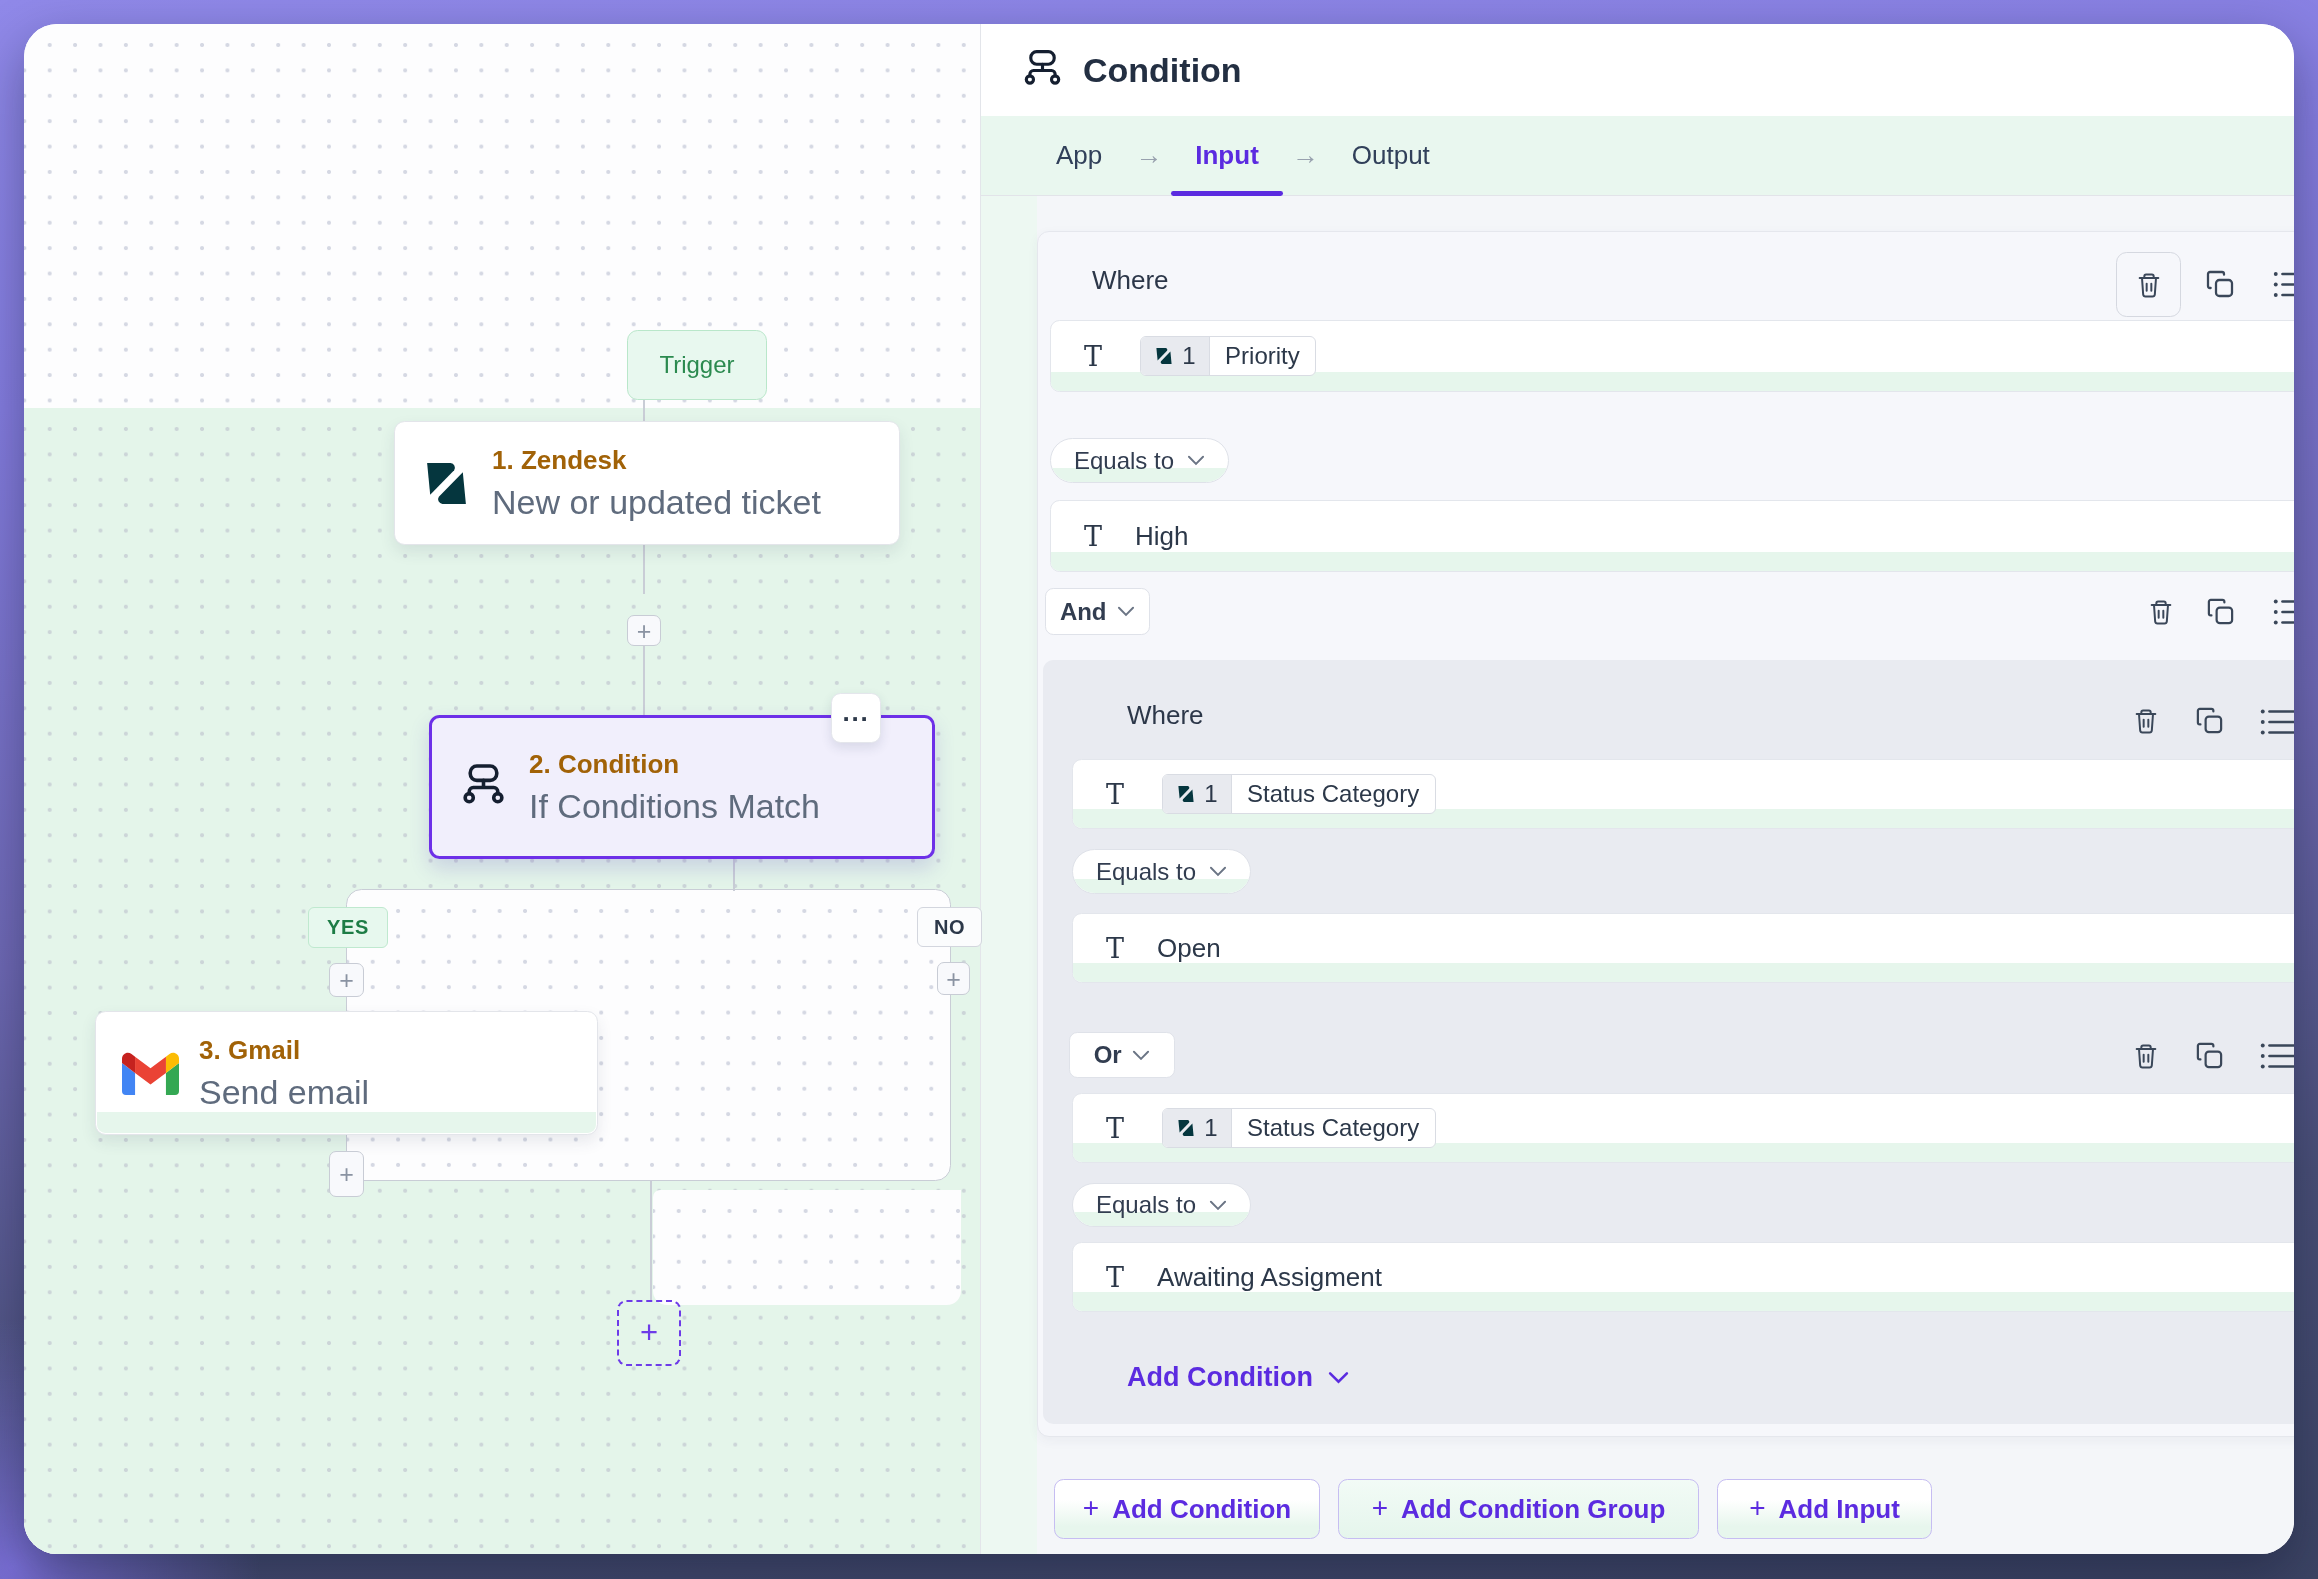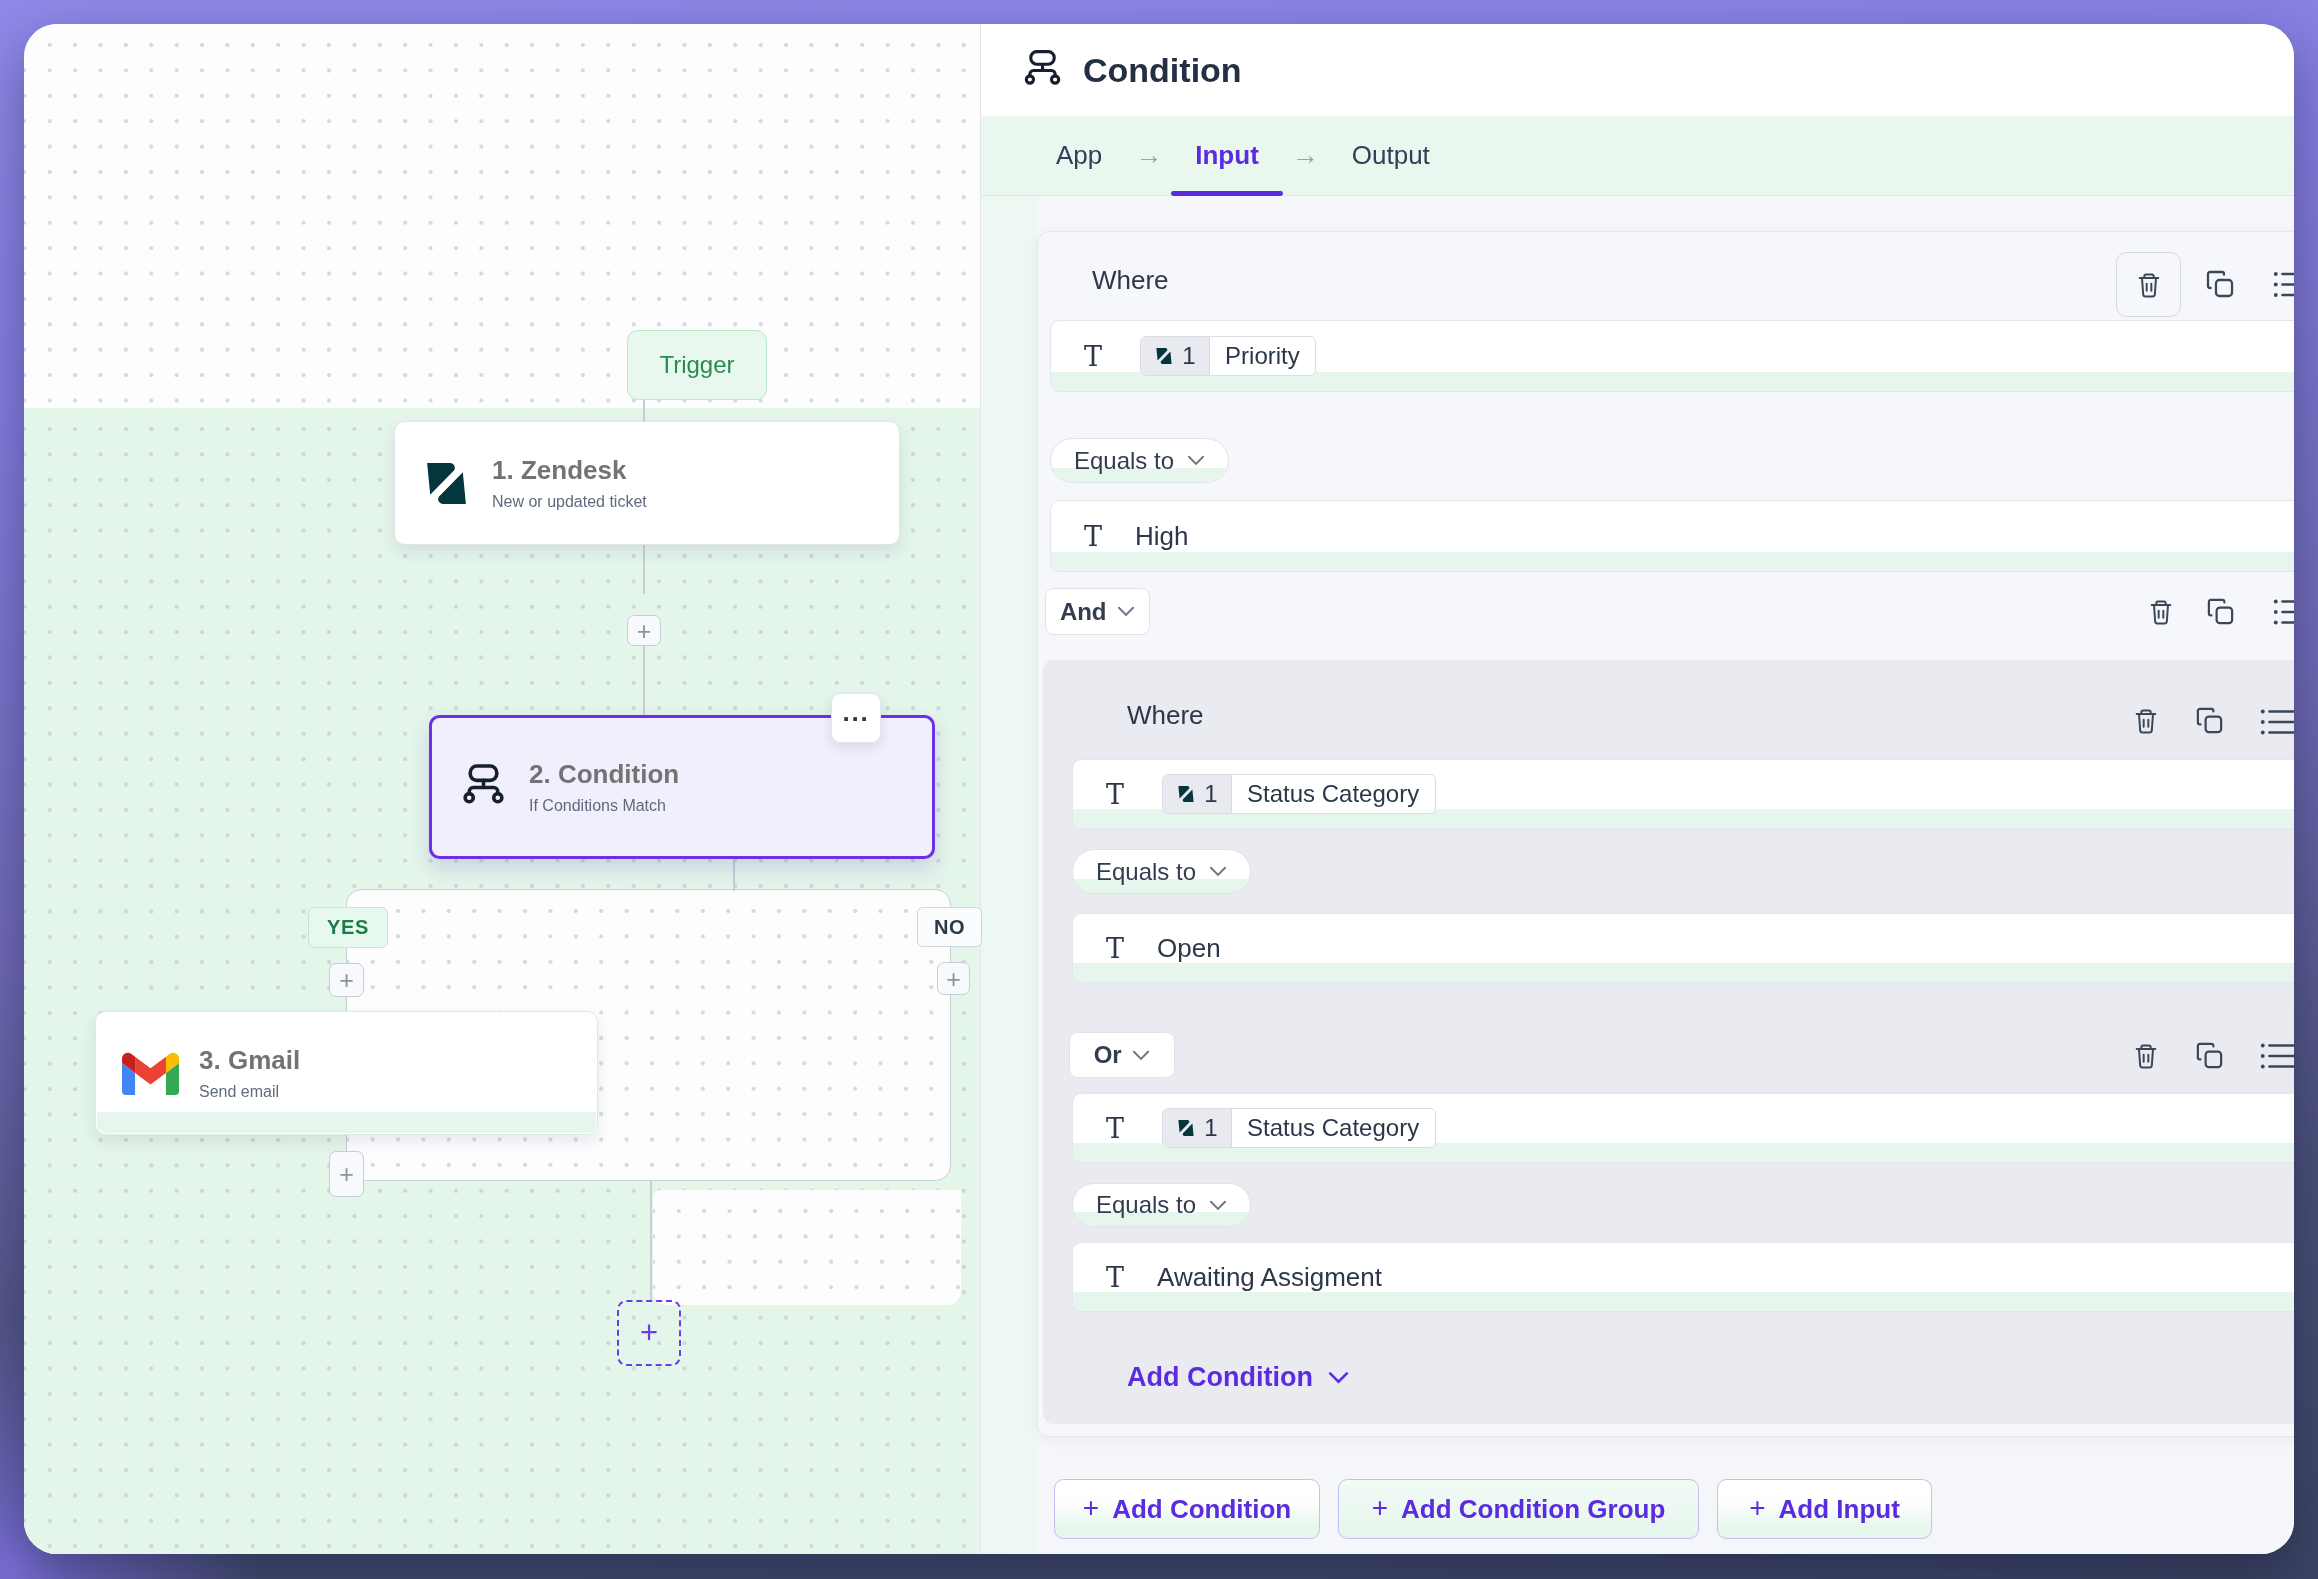--- a/index.html
+++ b/index.html
@@ -25,22 +25,22 @@
     background-image:radial-gradient(circle,#ccd5d8 1.9px,rgba(0,0,0,0) 2.2px);
     background-size:25.4px 25.4px;background-position:13px 8.3px;
   }
   .line{position:absolute;background:#c9cdd6;z-index:3;}
   .node{
     position:absolute;background:#ffffff;border:1.2px solid #e3e5ea;border-radius:10.6px;
     box-shadow:0 7px 15.4px rgba(45,55,90,.10);z-index:4;display:flex;align-items:center;
     padding-left:26px;gap:20px;box-sizing:border-box;
   }
   .node .txt{display:flex;flex-direction:column;gap:7px;}
-  .node-title{font-size:26px;font-weight:bold;color:#737373;}
-  .node-sub{font-size:16px;color:#5f6b7d;}
+  .node-title{font-size:26px;font-weight:bold;color:#a16207;}
+  .node-sub{font-size:34px;color:#5f6b7d;}
   .badge{
     position:absolute;z-index:5;display:flex;align-items:center;justify-content:center;
     font-weight:bold;font-size:20px;border-radius:6px;box-sizing:border-box;letter-spacing:0.6px;text-align:right;
   }
   .plusbtn{
     position:absolute;z-index:5;background:#f8f9fc;border:1.8px solid #c8ccd5;border-radius:7px;
     color:#8a93a2;display:flex;align-items:center;justify-content:center;font-size:25px;line-height:0;
     box-sizing:border-box;
   }
   .panel-row{position:absolute;background:#fff;border:1.2px solid #e3e6ec;border-radius:9.5px;

